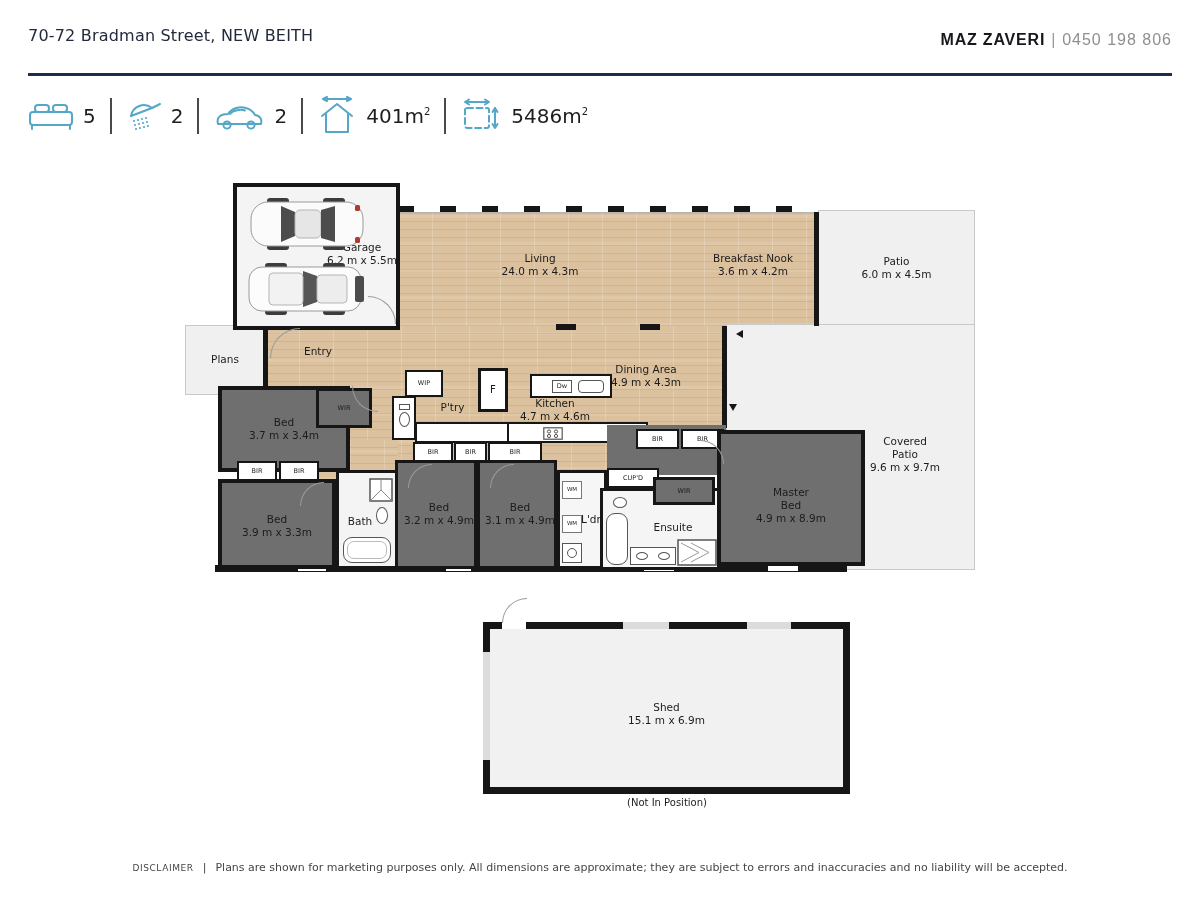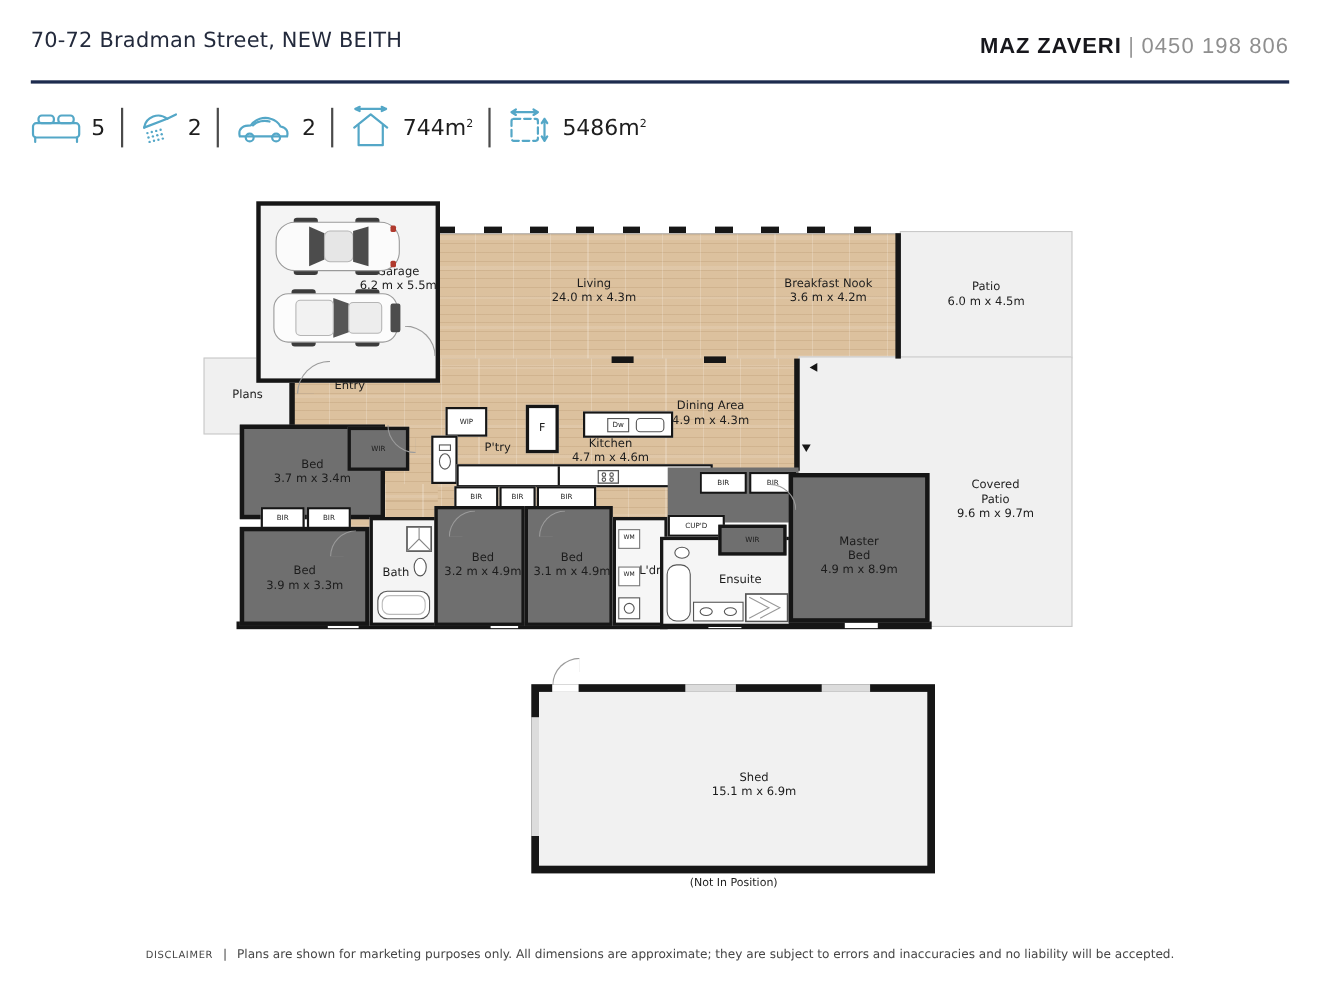--- a/index.html
+++ b/index.html
@@ -16,22 +16,22 @@
   .lite{background:#f0f0f0;border:1px solid #c9c9c9;}
   .wall{background:#161616;}
   .whitebox{background:#fff;border:2px solid #161616;}
   
   .rlbl{font-family:"DejaVu Sans",sans-serif;font-size:10.5px;line-height:1.22;color:#1c1c1c;
         text-align:center;white-space:nowrap;}
   .tiny{font-family:"DejaVu Sans",sans-serif;font-size:6.5px;color:#1c1c1c;text-align:center;
         line-height:1;display:flex;align-items:center;justify-content:center;}
   .ftiny{font-size:10px;}
   
-  .address{font-family:"DejaVu Sans",sans-serif;font-size:19px;color:#232a3c;letter-spacing:.2px;}
-  .agent{font-size:20px;letter-spacing:.8px;color:#17171c;font-weight:bold;}
+  .address{font-family:"DejaVu Sans",sans-serif;font-size:16px;color:#232a3c;letter-spacing:.2px;}
+  .agent{font-size:16px;letter-spacing:.8px;color:#17171c;font-weight:bold;}
   .agent-sep{color:#9a9a9a;font-weight:normal;padding:0 6px;}
   .agent-phone{color:#8f8f8f;font-weight:normal;letter-spacing:1px;}
   .rule{background:#1d2b4e;}
   
   .stats{display:flex;align-items:center;gap:14px;}
   .stat{display:flex;align-items:center;gap:9px;}
   .stat-num{font-family:"DejaVu Sans",sans-serif;font-size:20px;color:#1e1e1e;}
   .vdiv{width:2px;height:36px;background:#4a4a4a;}
   .stat svg{stroke:#54a7c7;fill:none;stroke-width:2;stroke-linecap:round;stroke-linejoin:round;}
   sup{font-size:10px;}
@@ -106,21 +106,21 @@
       </svg>
       <span class="stat-num">2</span>
     </div>
     <div class="vdiv"></div>
     <div class="stat">
       <svg width="40" height="40" viewBox="0 0 40 40">
         <path d="M6 3 h28 M6 3 l4 -2 M6 3 l4 2 M34 3 l-4 -2 M34 3 l-4 2"></path>
         <path d="M5 20 L20 8 L35 20"></path>
         <path d="M9 18 V36 H31 V18"></path>
       </svg>
-      <span class="stat-num"><span>744</span><span>m</span><sup>2</sup></span>
+      <span class="stat-num"><span>401</span><span>m</span><sup>2</sup></span>
     </div>
     <div class="vdiv"></div>
     <div class="stat">
       <svg width="42" height="36" viewBox="0 0 42 36">
         <path d="M5 4 h24 M5 4 l4 -2.5 M5 4 l4 2.5 M29 4 l-4 -2.5 M29 4 l-4 2.5"></path>
         <rect x="5" y="10" width="24" height="20" rx="2" stroke-dasharray="6 3.5"></rect>
         <path d="M35 10 v20 M35 10 l-2.5 4 M35 10 l2.5 4 M35 30 l-2.5 -4 M35 30 l2.5 -4"></path>
       </svg>
       <span class="stat-num"><span>5486</span><span>m</span><sup>2</sup></span>
     </div>
@@ -153,21 +153,21 @@
   <div class="abs wall" style="left:640px;top:324px;width:20px;height:6px;"></div>
   <div class="abs wall" style="left:722px;top:326px;width:5px;height:102px;"></div>
   <div class="abs wall" style="left:263px;top:325px;width:5px;height:63px;"></div>
   <div class="abs wall" style="left:215px;top:565px;width:392px;height:7px;"></div>
   <div class="abs wall" style="left:600px;top:565px;width:247px;height:7px;"></div>
   <div class="abs" style="left:298px;top:566px;width:28px;height:5px;background:#fff;"></div>
   <div class="abs" style="left:446px;top:566px;width:25px;height:5px;background:#fff;"></div>
   <div class="abs" style="left:644px;top:566px;width:30px;height:5px;background:#fff;"></div>
   <div class="abs" style="left:768px;top:566px;width:30px;height:5px;background:#fff;"></div>
 
-  <div class="abs" style="left:233px;top:183px;width:167px;height:165px;background:#f4f4f4;border:4px solid #161616;">
+  <div class="abs" style="left:233px;top:183px;width:167px;height:147px;background:#f4f4f4;border:4px solid #161616;">
     <div class="abs rlbl" style="left:86px;top:54px;width:78px;white-space:normal;">
       <div>Garage</div>
         <div>6.2 m x 5.5m</div>
     </div>
     <svg class="abs" style="left:12px;top:10px;" width="116" height="54" viewBox="0 0 116 54">
       <rect x="18" y="1" width="22" height="8" rx="3" fill="#3c3c3c"></rect>
         <rect x="74" y="1" width="22" height="8" rx="3" fill="#3c3c3c"></rect>
       <rect x="18" y="45" width="22" height="8" rx="3" fill="#3c3c3c"></rect>
         <rect x="74" y="45" width="22" height="8" rx="3" fill="#3c3c3c"></rect>
       <rect x="2" y="5" width="112" height="44" rx="17" fill="#fbfbfb" stroke="#9a9a9a"></rect>
@@ -299,41 +299,41 @@
       <div class="abs fix oval" style="left:5px;top:4px;width:12px;height:8px;"></div>
       <div class="abs fix oval" style="left:27px;top:4px;width:12px;height:8px;"></div>
     </div>
     <svg class="abs" style="left:74px;top:48px;" width="40" height="27" viewBox="0 0 40 27">
       <rect x="1" y="1" width="38" height="25" fill="#fff" stroke="#555" stroke-width="1.5"></rect>
       <path d="M4 4 L22 13.5 L4 23 M14 4 L32 13.5 L14 23" stroke="#999" stroke-width="1" fill="none"></path>
     </svg>
   </div>
   <div class="abs dark tiny" style="left:653px;top:477px;width:62px;height:28px;border:3px solid #161616;">WIR</div>
 
-  <div class="abs dark" style="left:717px;top:430px;width:128px;height:136px;border:4px solid #161616;">
+  <div class="abs dark" style="left:717px;top:430px;width:148px;height:136px;border:4px solid #161616;">
     <div class="abs rlbl" style="left:0;top:52px;width:100%;">
       <div>Master</div>
         <div>Bed</div>
         <div>4.9 m x 8.9m</div>
     </div>
   </div>
 
   <div class="abs tri-l" style="left:736px;top:330px;"></div>
   <div class="abs tri-d" style="left:729px;top:404px;"></div>
 
   <div class="abs arc arc-tl" style="left:270px;top:328px;width:30px;height:30px;"></div>
   <div class="abs arc arc-tr" style="left:368px;top:296px;width:28px;height:28px;"></div>
   <div class="abs arc arc-bl" style="left:352px;top:386px;width:26px;height:26px;"></div>
   <div class="abs arc arc-tl" style="left:300px;top:482px;width:24px;height:24px;"></div>
   <div class="abs arc arc-tl" style="left:408px;top:464px;width:24px;height:24px;"></div>
   <div class="abs arc arc-tl" style="left:490px;top:464px;width:24px;height:24px;"></div>
   <div class="abs arc arc-tr" style="left:700px;top:440px;width:24px;height:24px;"></div>
 
   <div class="abs" style="left:483px;top:622px;width:367px;height:172px;background:#f1f1f1;border:7px solid #161616;">
-    <div class="abs rlbl" style="left:0;top:72px;width:100%;margin-left:19px;">
+    <div class="abs rlbl" style="left:0;top:72px;width:100%;">
       <div>Shed</div>
         <div>15.1 m x 6.9m</div>
     </div>
   </div>
   <div class="abs" style="left:623px;top:622px;width:46px;height:7px;background:#dcdcdc;"></div>
   <div class="abs" style="left:747px;top:622px;width:44px;height:7px;background:#dcdcdc;"></div>
   <div class="abs" style="left:483px;top:652px;width:7px;height:108px;background:#dcdcdc;"></div>
   <div class="abs" style="left:502px;top:622px;width:24px;height:7px;background:#fff;"></div>
   <div class="abs arc arc-tl" style="left:502px;top:598px;width:25px;height:25px;"></div>
   <div class="abs rlbl" style="left:587px;top:797px;width:160px;font-size:10px;">(Not In Position)</div>

